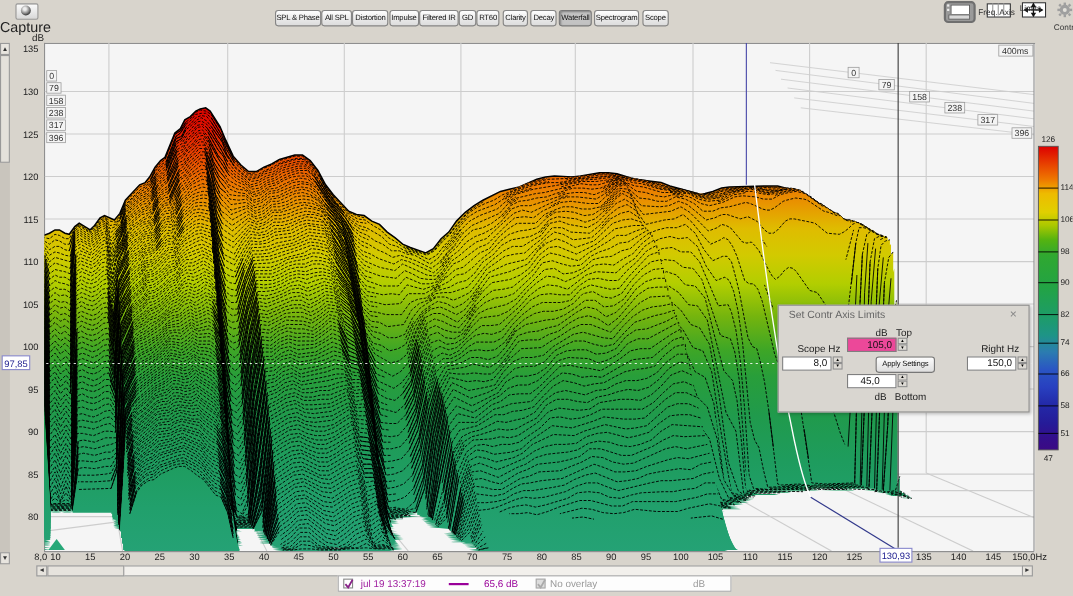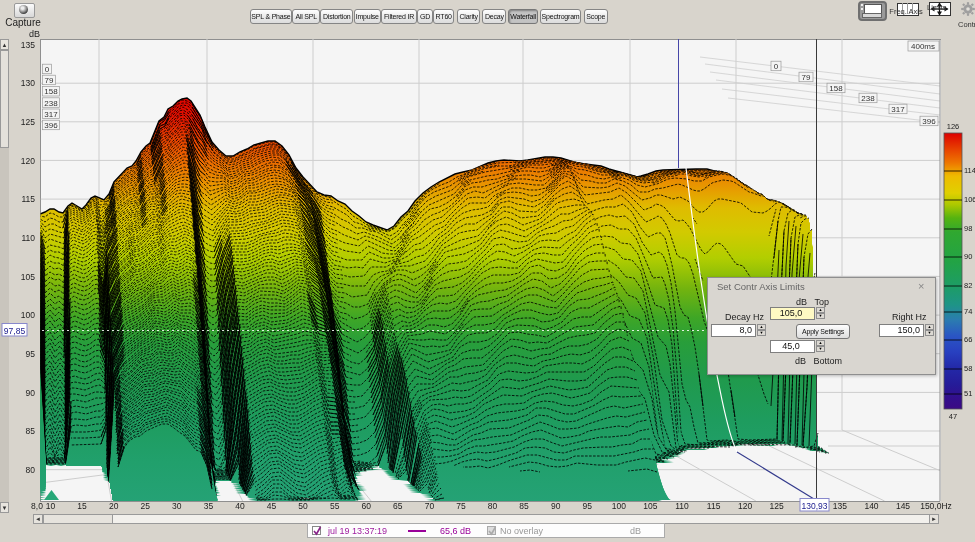--- a/index.html
+++ b/index.html
@@ -1,21 +1,21 @@
 <!DOCTYPE html>
 <html><head><meta charset="utf-8"><style>
 html,body{margin:0;padding:0;width:975px;height:542px;overflow:hidden;background:#d8d4cc;font-family:"Liberation Sans",sans-serif;}
 .abs{position:absolute;}
 </style></head>
 <body>
 <div class="abs" style="left:0;top:0;width:975px;height:542px;">
 
 <div class="abs" style="left:14px;top:3px;width:19px;height:13px;border:1px solid #999;border-radius:2px;background:linear-gradient(#fbfbfb,#d8d8d8);"></div>
 <div class="abs" style="left:19px;top:5px;width:9px;height:9px;border-radius:50%;background:radial-gradient(circle at 40% 35%, #eee 15%, #888 50%, #333 75%);"></div>
-<div class="abs" style="left:0px;top:17px;width:46px;text-align:center;font-size:10px;color:#222;">Capture</div>
+<div class="abs" style="left:0px;top:17px;width:46px;font-size:13px;color:#222;">Capture</div>
 <div class="abs" style="left:14px;top:29px;width:26px;text-align:right;font-size:9px;color:#222;">dB</div>
 
 <div style="position:absolute;left:249.5px;top:9px;width:40.8px;height:13px;border:1px solid #858585;border-radius:3px;background:linear-gradient(#fefefe,#e8e8e8 60%,#dcdcdc);font-size:7px;letter-spacing:-0.2px;color:#111;text-align:center;line-height:13px;white-space:nowrap;overflow:hidden;">SPL &amp; Phase</div>
     <div style="position:absolute;left:292.3px;top:9px;width:25.8px;height:13px;border:1px solid #858585;border-radius:3px;background:linear-gradient(#fefefe,#e8e8e8 60%,#dcdcdc);font-size:7px;letter-spacing:-0.2px;color:#111;text-align:center;line-height:13px;white-space:nowrap;overflow:hidden;">All SPL</div>
     <div style="position:absolute;left:320.1px;top:9px;width:31.4px;height:13px;border:1px solid #858585;border-radius:3px;background:linear-gradient(#fefefe,#e8e8e8 60%,#dcdcdc);font-size:7px;letter-spacing:-0.2px;color:#111;text-align:center;line-height:13px;white-space:nowrap;overflow:hidden;">Distortion</div>
     <div style="position:absolute;left:353.5px;top:9px;width:25.5px;height:13px;border:1px solid #858585;border-radius:3px;background:linear-gradient(#fefefe,#e8e8e8 60%,#dcdcdc);font-size:7px;letter-spacing:-0.2px;color:#111;text-align:center;line-height:13px;white-space:nowrap;overflow:hidden;">Impulse</div>
     <div style="position:absolute;left:381.0px;top:9px;width:34.1px;height:13px;border:1px solid #858585;border-radius:3px;background:linear-gradient(#fefefe,#e8e8e8 60%,#dcdcdc);font-size:7px;letter-spacing:-0.2px;color:#111;text-align:center;line-height:13px;white-space:nowrap;overflow:hidden;">Filtered IR</div>
     <div style="position:absolute;left:417.1px;top:9px;width:13.8px;height:13px;border:1px solid #858585;border-radius:3px;background:linear-gradient(#fefefe,#e8e8e8 60%,#dcdcdc);font-size:7px;letter-spacing:-0.2px;color:#111;text-align:center;line-height:13px;white-space:nowrap;overflow:hidden;">GD</div>
     <div style="position:absolute;left:432.9px;top:9px;width:19.6px;height:13px;border:1px solid #858585;border-radius:3px;background:linear-gradient(#fefefe,#e8e8e8 60%,#dcdcdc);font-size:7px;letter-spacing:-0.2px;color:#111;text-align:center;line-height:13px;white-space:nowrap;overflow:hidden;">RT60</div>
     <div style="position:absolute;left:456.8px;top:9px;width:21.7px;height:13px;border:1px solid #858585;border-radius:3px;background:linear-gradient(#fefefe,#e8e8e8 60%,#dcdcdc);font-size:7px;letter-spacing:-0.2px;color:#111;text-align:center;line-height:13px;white-space:nowrap;overflow:hidden;">Clarity</div>
@@ -613,26 +613,26 @@
       <g>
         <rect x="2" y="323.5" width="25" height="12.5" fill="#fff" stroke="#8888cc" stroke-width="1"></rect>
         <text x="14.5" y="333.5" font-size="8.5" fill="#202090" text-anchor="middle">97,85</text>
       </g>
 </svg>
 
 <div class="abs" style="left:707px;top:277px;width:227px;height:96px;background:#d9d6d0;border:1px solid #8f8f8f;box-shadow:1px 1px 3px rgba(0,0,0,0.25);">
  <div class="abs" style="left:9px;top:3px;font-size:9.5px;color:#666;">Set Contr Axis Limits</div>
  <div class="abs" style="left:210px;top:2px;font-size:11px;color:#888;">×</div>
  <div class="abs" style="left:88px;top:19px;font-size:9px;color:#222;">dB&nbsp;&nbsp;&nbsp;Top</div>
- <div class="abs" style="left:62px;top:29px;width:40px;height:11px;background:#fef9c3;border:1px solid #7f7f7f;font-size:9px;color:#111;text-align:center;line-height:11px;padding-right:3px;">105,0</div>
+ <div class="abs" style="left:62px;top:29px;width:40px;height:11px;background:#ec4899;border:1px solid #7f7f7f;font-size:9px;color:#111;text-align:right;line-height:11px;padding-right:3px;">105,0</div>
  <div class="abs" style="left:108px;top:29px;width:9px;height:13px;">
         <div style="height:6px;background:#dcd9d3;border:1px solid #8f8f8f;box-sizing:border-box;font-size:4px;text-align:center;line-height:4px;">▲</div>
         <div style="height:6px;background:#dcd9d3;border:1px solid #8f8f8f;box-sizing:border-box;font-size:4px;text-align:center;line-height:4px;">▼</div>
       </div>
- <div class="abs" style="left:17px;top:34px;font-size:9px;color:#222;">Decay Hz</div>
+ <div class="abs" style="left:17px;top:34px;font-size:9px;color:#222;">Scope Hz</div>
  <div class="abs" style="left:3px;top:46px;width:40px;height:11px;background:#fff;border:1px solid #7f7f7f;font-size:9px;color:#111;text-align:right;line-height:11px;padding-right:3px;">8,0</div>
  <div class="abs" style="left:49px;top:46px;width:9px;height:13px;">
         <div style="height:6px;background:#dcd9d3;border:1px solid #8f8f8f;box-sizing:border-box;font-size:4px;text-align:center;line-height:4px;">▲</div>
         <div style="height:6px;background:#dcd9d3;border:1px solid #8f8f8f;box-sizing:border-box;font-size:4px;text-align:center;line-height:4px;">▼</div>
       </div>
  <div class="abs" style="left:88px;top:46px;width:52px;height:13px;border:1px solid #777;border-radius:3px;background:linear-gradient(#fdfdfd,#dedede);font-size:7px;letter-spacing:-0.2px;color:#111;text-align:center;line-height:13px;white-space:nowrap;overflow:hidden;">Apply Settings</div>
  <div class="abs" style="left:184px;top:34px;font-size:9px;color:#222;">Right Hz</div>
  <div class="abs" style="left:171px;top:46px;width:40px;height:11px;background:#fff;border:1px solid #7f7f7f;font-size:9px;color:#111;text-align:right;line-height:11px;padding-right:3px;">150,0</div>
  <div class="abs" style="left:217px;top:46px;width:9px;height:13px;">
         <div style="height:6px;background:#dcd9d3;border:1px solid #8f8f8f;box-sizing:border-box;font-size:4px;text-align:center;line-height:4px;">▲</div>

